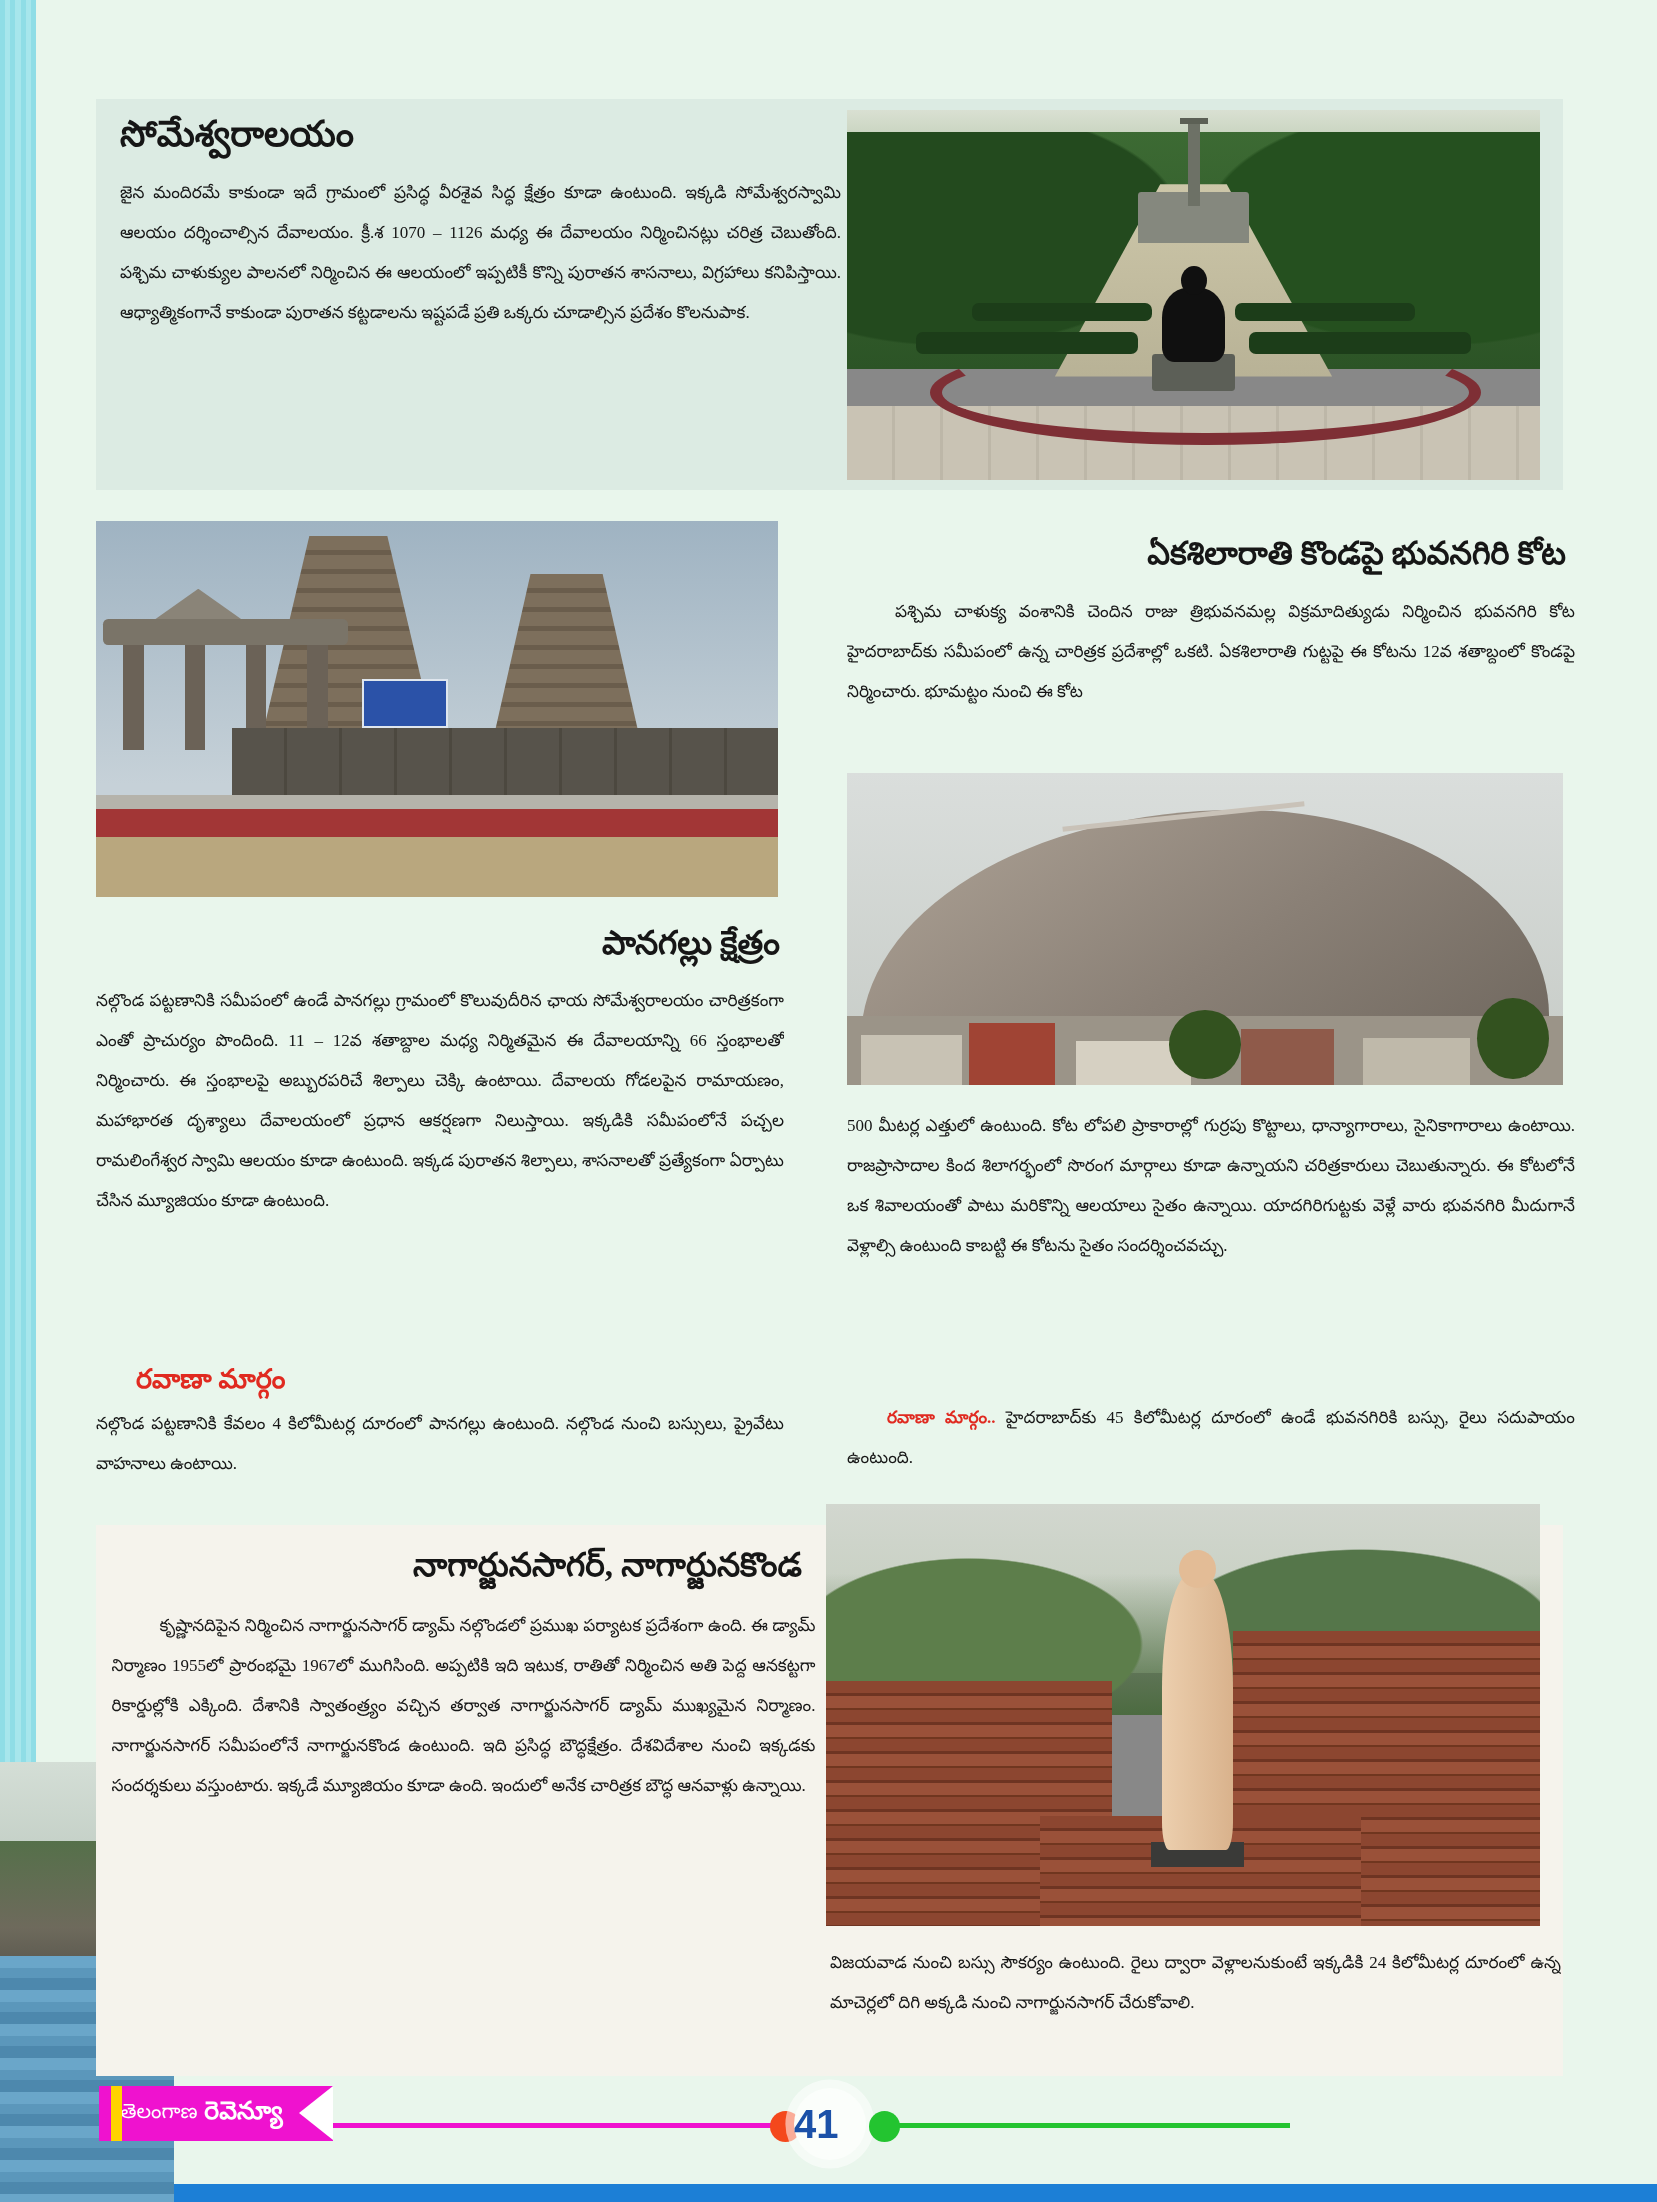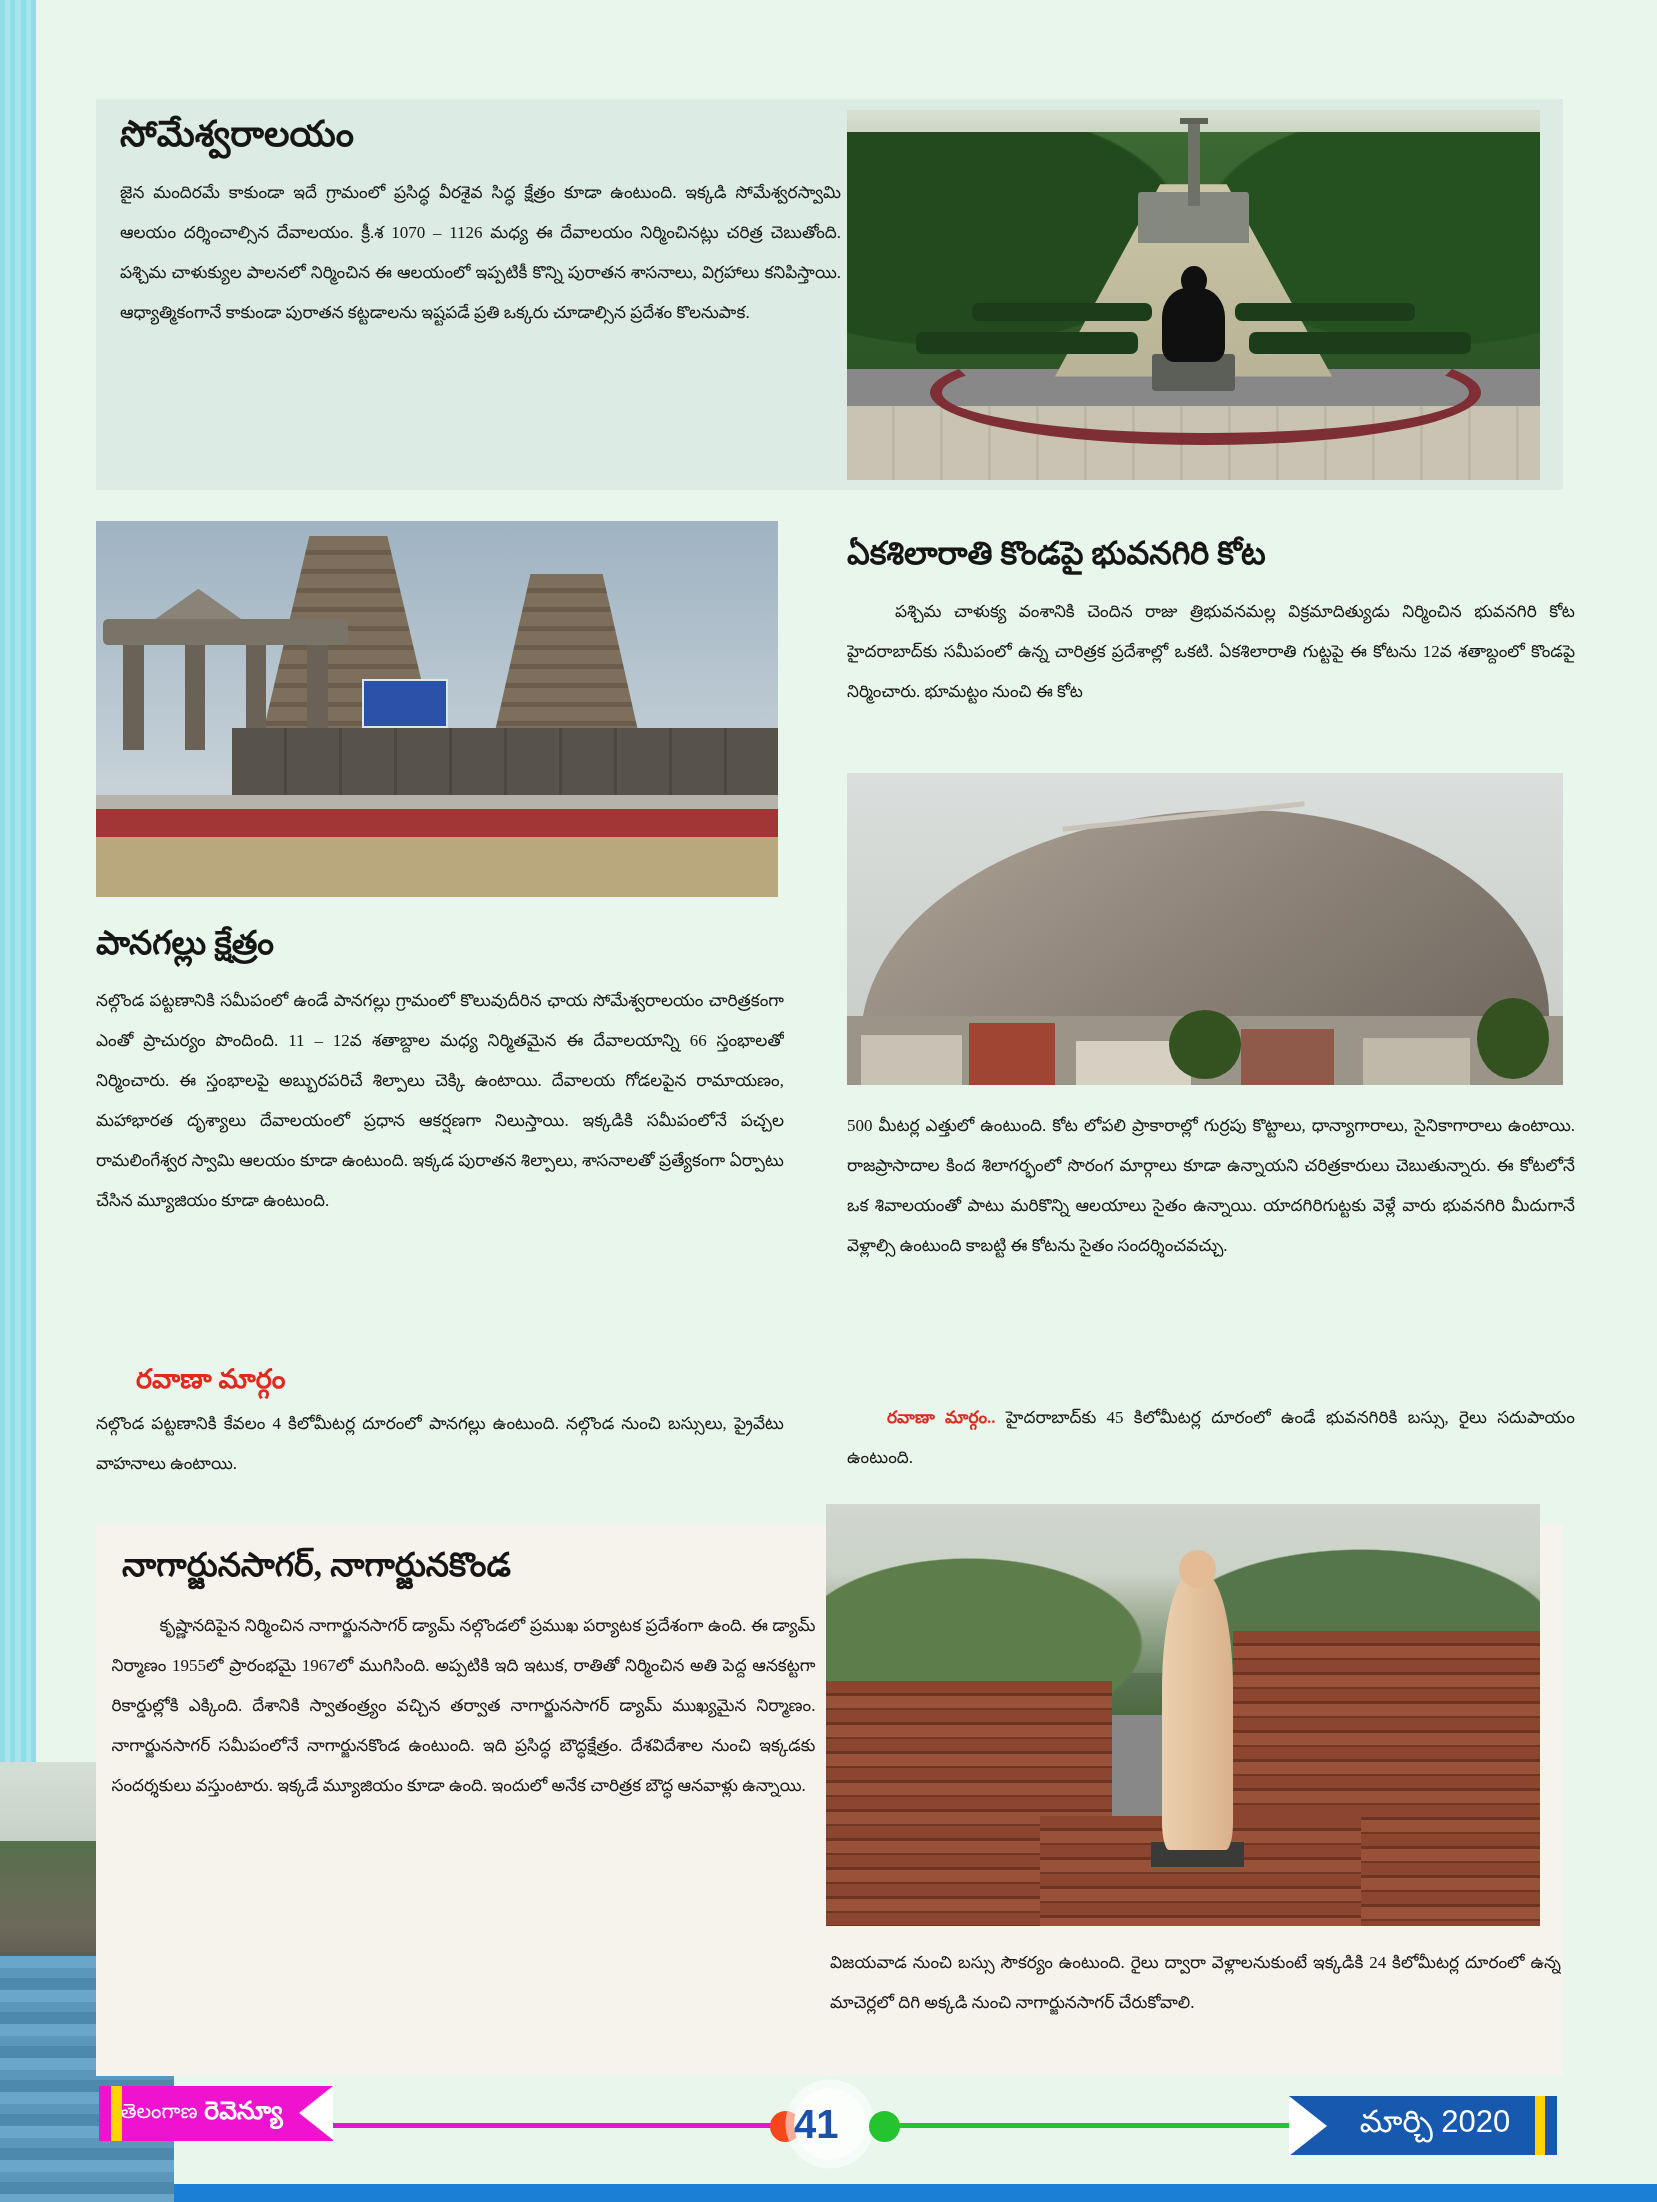--- a/index.html
+++ b/index.html
@@ -18,21 +18,21 @@
     background:repeating-linear-gradient(#6aa6c9 0 12px,#5b97bb 12px 22.4px,#4d88ad 22.4px 34px);}
   .bottom-bar{left:174px;top:2184px;width:1484px;height:19px;background:#1c7fd6;}
 
   
   .top-box{left:96px;top:99px;width:1467px;height:391px;background:#dcebe3;}
   .h-left{font-weight:bold;font-size:36px;line-height:1.2;}
   .body-text{font-size:17px;line-height:40px;text-align:justify;overflow:hidden;}
   .indent{text-indent:48px;}
   .red{color:#e02a20;font-weight:bold;margin-left:40px;}
 
-  .h-center{font-weight:bold;font-size:32px;text-align:left;}
+  .h-center{font-weight:bold;font-size:32px;text-align:right;}
 
   
   .photo{overflow:hidden;background:#888;}
 
   
   .p1-sky{position:absolute;left:0;top:0;width:100%;height:14%;background:linear-gradient(#d9e0d2,#b9c8ae);}
   .p1-trees{position:absolute;left:0;top:6%;width:100%;height:64%;
     background:radial-gradient(60% 90% at 15% 40%,#234a1e 55%,transparent 56%),
                radial-gradient(60% 90% at 85% 40%,#25501f 55%,transparent 56%),
                linear-gradient(#3c6a33,#2c5426);}
@@ -218,20 +218,15 @@
     <span class="big">రెవెన్యూ</span>
     <span class="tri"></span>
   </div>
   <div class="abs f-mline"></div>
   <div class="abs f-odot"></div>
   <div class="abs f-circle">
     <span>41</span>
   </div>
   <div class="abs f-gdot"></div>
   <div class="abs f-gline"></div>
-  <div class="abs f-issue">
-    <span class="tri"></span>
-    <span class="txt">మార్చి 2020</span>
-    <span class="y"></span>
-  </div>
 
 </div>
 
 
 </body></html>

